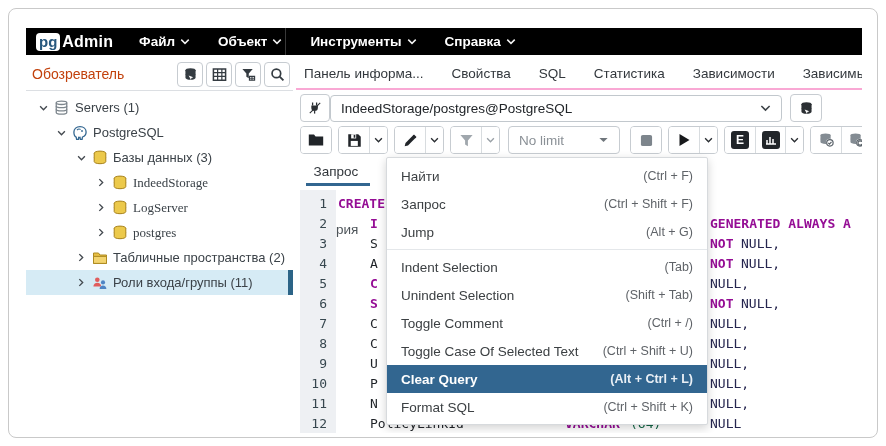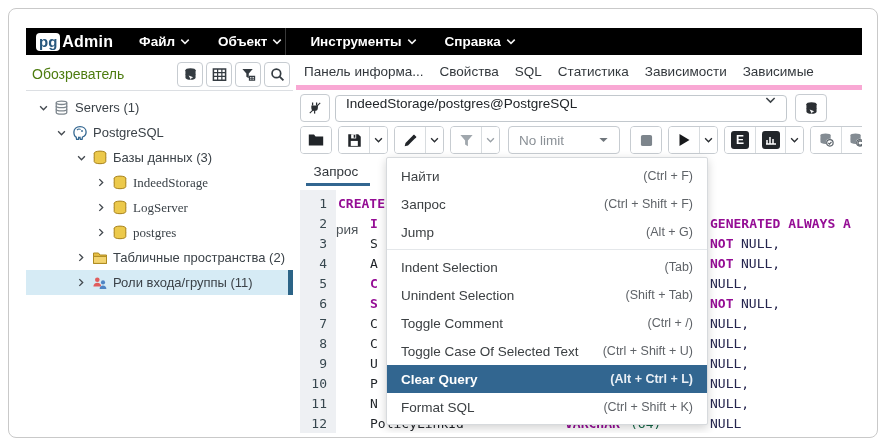--- a/index.html
+++ b/index.html
@@ -12,39 +12,39 @@
   .logo { display:flex; align-items:center; margin-left:10px; margin-right:26px; }
   .logo-pg { background:#fff; color:#27587e; font-weight:bold; font-size:15px; padding:0 3px; border-radius:4px; margin-right:2px; line-height:18px; }
   .logo-admin { color:#fff; font-weight:bold; font-size:16px; letter-spacing:.2px; }
   .appbar-sep { position:absolute; left:259px; top:0; width:1px; height:27px; background:rgba(255,255,255,.22); }
   .menu-item-top { color:#fff; font-size:13.5px; font-weight:600; margin-right:28px; display:flex; align-items:center; gap:5px; cursor:pointer; }
   .menu-item-top svg { opacity:.95; }
 
   
   .sidebar { position:absolute; left:0; top:30px; width:267px; height:375px; }
   .side-head { height:33px; display:flex; align-items:center; border-bottom:1px solid #dcdfe3; }
-  .side-title { font-size:14px; color:#4d7c0f; margin-left:6px; flex:1; }
+  .side-title { font-size:14px; color:#c2410c; margin-left:6px; flex:1; }
   .tool-btn { width:26px; height:25px; border:1px solid #c7ccd1; border-radius:4px; background:#fff; display:flex; align-items:center; justify-content:center; margin-right:3px; cursor:pointer; color:#3a4147; }
   .tree { padding-top:4px; }
   .tree-row { height:25px; display:flex; align-items:center; position:relative; font-size:13px; color:#3b4248; cursor:pointer; }
   .tree-row .chev { width:14px; display:flex; justify-content:center; color:#4a5056; }
   .tree-row .ticon { width:17px; height:16px; margin:0 5px 0 3px; display:flex; align-items:center; justify-content:center; }
   .tree-row.sel { background:#d6ebf5; }
   .tree-row.sel::after { content:""; position:absolute; right:0; top:0; width:5px; height:100%; background:#2c6487; }
   .d0 { padding-left:10px; } .d1 { padding-left:28px; } .d2 { padding-left:48px; } .d3 { padding-left:68px;font-family:Liberation Serif, serif; }
 
   
   .right { position:absolute; left:270px; top:30px; width:566px; height:375px; }
-  .tabs-row { height:32px; display:flex; align-items:center; gap:16px; padding-left:8px; border-bottom:5px solid #f9a8d4; }
+  .tabs-row { height:32px; display:flex; align-items:center; gap:28px; padding-left:8px; border-bottom:2px solid #f9a8d4; }
   .tab { font-size:13.5px; color:#33383d; cursor:pointer; white-space:nowrap; }
 
   .conn-row { position:absolute; left:0; top:36px; height:28px; width:566px; display:flex; align-items:center; }
   .icon-btn { height:28px; border:1px solid #c7ccd1; border-radius:4px; background:#fff; display:flex; align-items:center; justify-content:center; cursor:pointer; color:#24292e; }
   .conn-plug { width:30px; margin-left:4px; }
-  .conn-select { margin-left:5px; width:452px; height:27px; border:1px solid #c2c8cd; border-radius:4px; background:#fff; display:flex; padding:0 10px; font-size:13.5px; color:#212529; cursor:pointer; }
+  .conn-select { width:452px; height:27px; border:1px solid #c2c8cd; border-radius:4px; background:#fff; display:flex; align-items:center; padding:0 10px; font-size:13.5px; color:#212529; cursor:pointer; }
   .conn-select .val { flex:1; white-space:nowrap; overflow:hidden; }
   .conn-db { width:32px; margin-left:8px; }
 
   .tool-row { position:absolute; left:0; top:68px; height:28px; width:600px; display:flex; align-items:center; }
   .grp { display:flex; height:28px; border:1px solid #c7ccd1; border-radius:4px; overflow:hidden; background:#fff; margin-left:6px; }
   .grp .b { display:flex; align-items:center; justify-content:center; width:30px; cursor:pointer; background:#fff; }
   .grp .b + .b { border-left:1px solid #d8dcdf; }
   .grp .b.narrow { width:18px; }
   .limit-box { margin-left:8px; width:112px; height:28px; border:1px solid #c7ccd1; border-radius:4px; display:flex; align-items:center; padding:0 10px; color:#8a9096; font-size:13.5px; cursor:pointer; }
   .limit-box .lbl { flex:1; }

